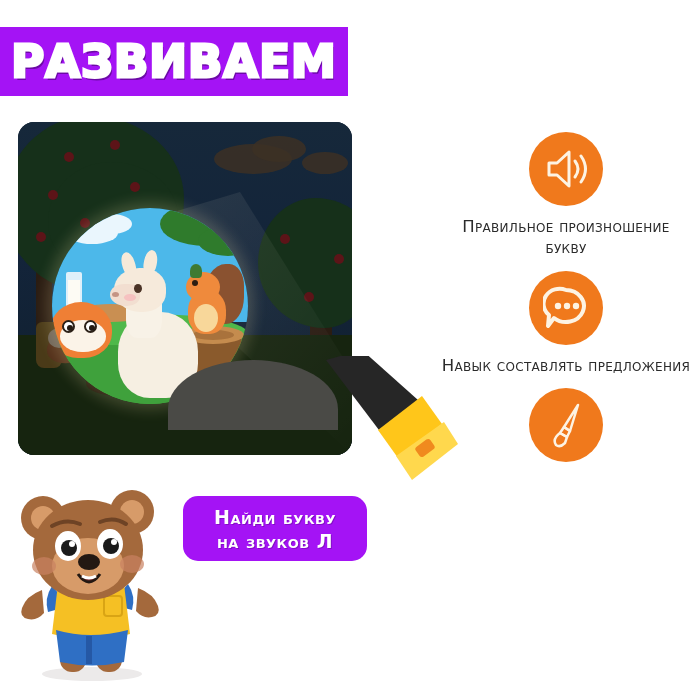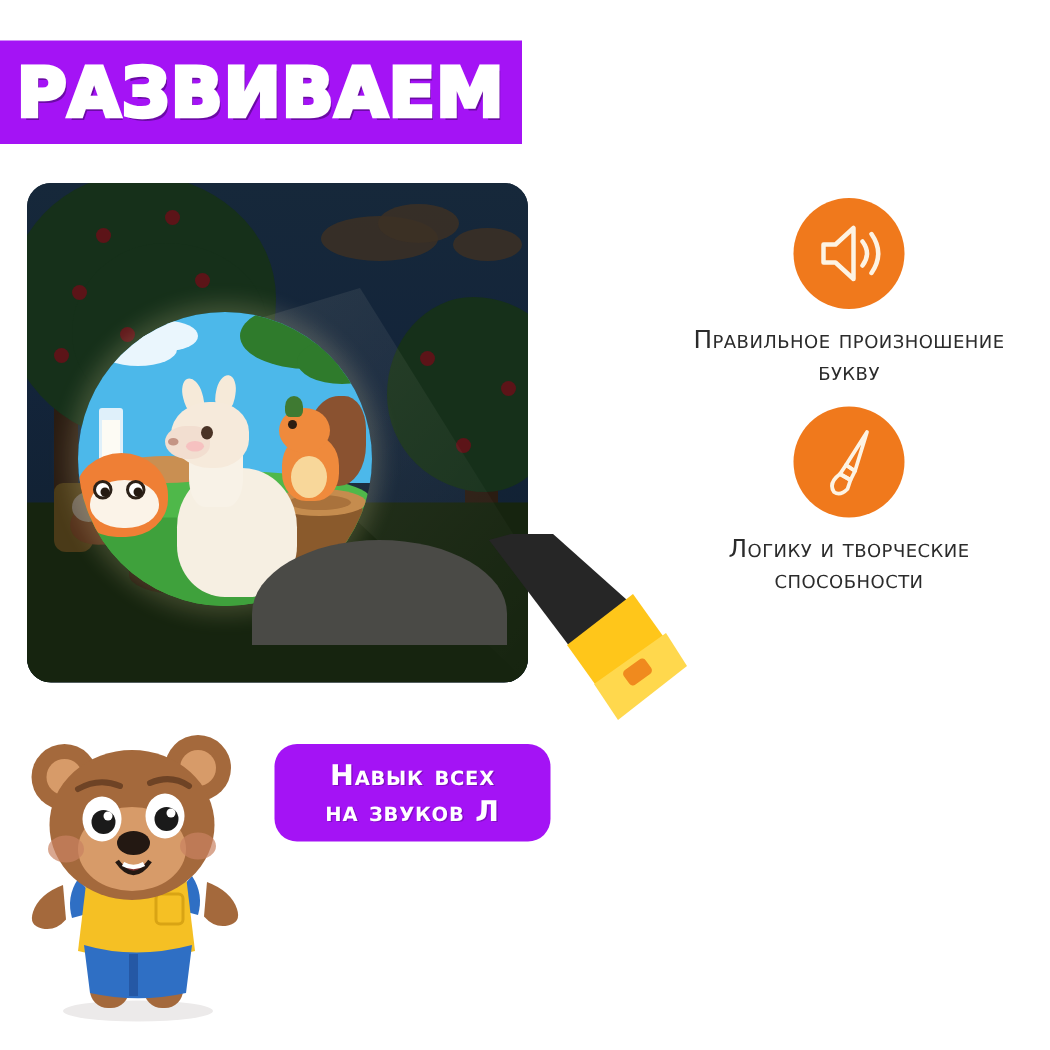--- a/index.html
+++ b/index.html
@@ -390,21 +390,21 @@
   </div>
 
   <svg class="flashlight" viewBox="0 0 140 148">
     <polygon points="8,4 64,78 100,44 44,-6" fill="#262626"></polygon>
     <polygon points="60,74 104,40 124,68 80,102" fill="#ffc61a"></polygon>
     <polygon points="78,100 126,66 140,88 94,124" fill="#ffd84d"></polygon>
     <rect x="98" y="86" width="18" height="12" rx="3" fill="#f08a1e" transform="rotate(-36 107 92)"></rect>
   </svg>
 
   <div class="task-badge">
-    <span class="task-line">Навык всех</span>
+    <span class="task-line">Найди букву</span>
     <span class="task-line">на звуков Л</span>
   </div>
 
   <svg class="bear" viewBox="0 0 165 205">
     <ellipse cx="84" cy="196" rx="50" ry="7" fill="#eceaea"></ellipse>
 
     <circle cx="35" cy="40" r="22" fill="#a4693c"></circle>
     <circle cx="35" cy="40" r="12" fill="#d79b69"></circle>
     <circle cx="124" cy="34" r="22" fill="#a4693c"></circle>
     <circle cx="124" cy="34" r="12" fill="#d79b69"></circle>
@@ -452,26 +452,36 @@
       <div class="feature-icon">
         <svg width="46" height="42" viewBox="0 0 46 42">
           <path d="M6 15 h8 L26 4 v34 L14 27 H6 z" fill="none" stroke="#fdf3e3" stroke-width="3" stroke-linejoin="round"></path>
           <path d="M32 13 q6 8 0 16" fill="none" stroke="#fdf3e3" stroke-width="3" stroke-linecap="round"></path>
           <path d="M38 8 q9 13 0 26" fill="none" stroke="#fdf3e3" stroke-width="3" stroke-linecap="round"></path>
         </svg>
       </div>
       <div class="feature-label">Правильное произношение букву</div>
     </div>
 
+    <div class="feature">
+      <div class="feature-icon">
+        <svg width="46" height="44" viewBox="0 0 46 44">
+          <path d="M23 4 a18 16 0 1 1 -12 28 l-6 8 l1 -11 A16 15 0 0 1 23 4 z" fill="none" stroke="#fdf3e3" stroke-width="4" stroke-linejoin="round"></path>
+          <circle cx="15" cy="20" r="3.2" fill="#fdf3e3"></circle>
+          <circle cx="24" cy="20" r="3.2" fill="#fdf3e3"></circle>
+          <circle cx="33" cy="20" r="3.2" fill="#fdf3e3"></circle>
+        </svg>
+      </div>
+      <div class="feature-label">Навык составлять предложения</div>
+    </div>
 
     <div class="feature">
       <div class="feature-icon">
         <svg width="44" height="48" viewBox="0 0 44 48">
           <path d="M34 4 L20 26 l6 4 z" fill="none" stroke="#fdf3e3" stroke-width="2.5" stroke-linejoin="round"></path>
           <path d="M20 26 l6 4 l-3 6 l-7 -4 z" fill="none" stroke="#fdf3e3" stroke-width="2.5" stroke-linejoin="round"></path>
           <path d="M16 32 q-8 6 -4 12 q4 3 9 -2 l2 -6 z" fill="none" stroke="#fdf3e3" stroke-width="2.5" stroke-linejoin="round"></path>
         </svg>
       </div>
-      <div class="feature-label">Логику и творческие способности</div>
     </div>
 
   </div>
 </div>
 
 </body></html>

